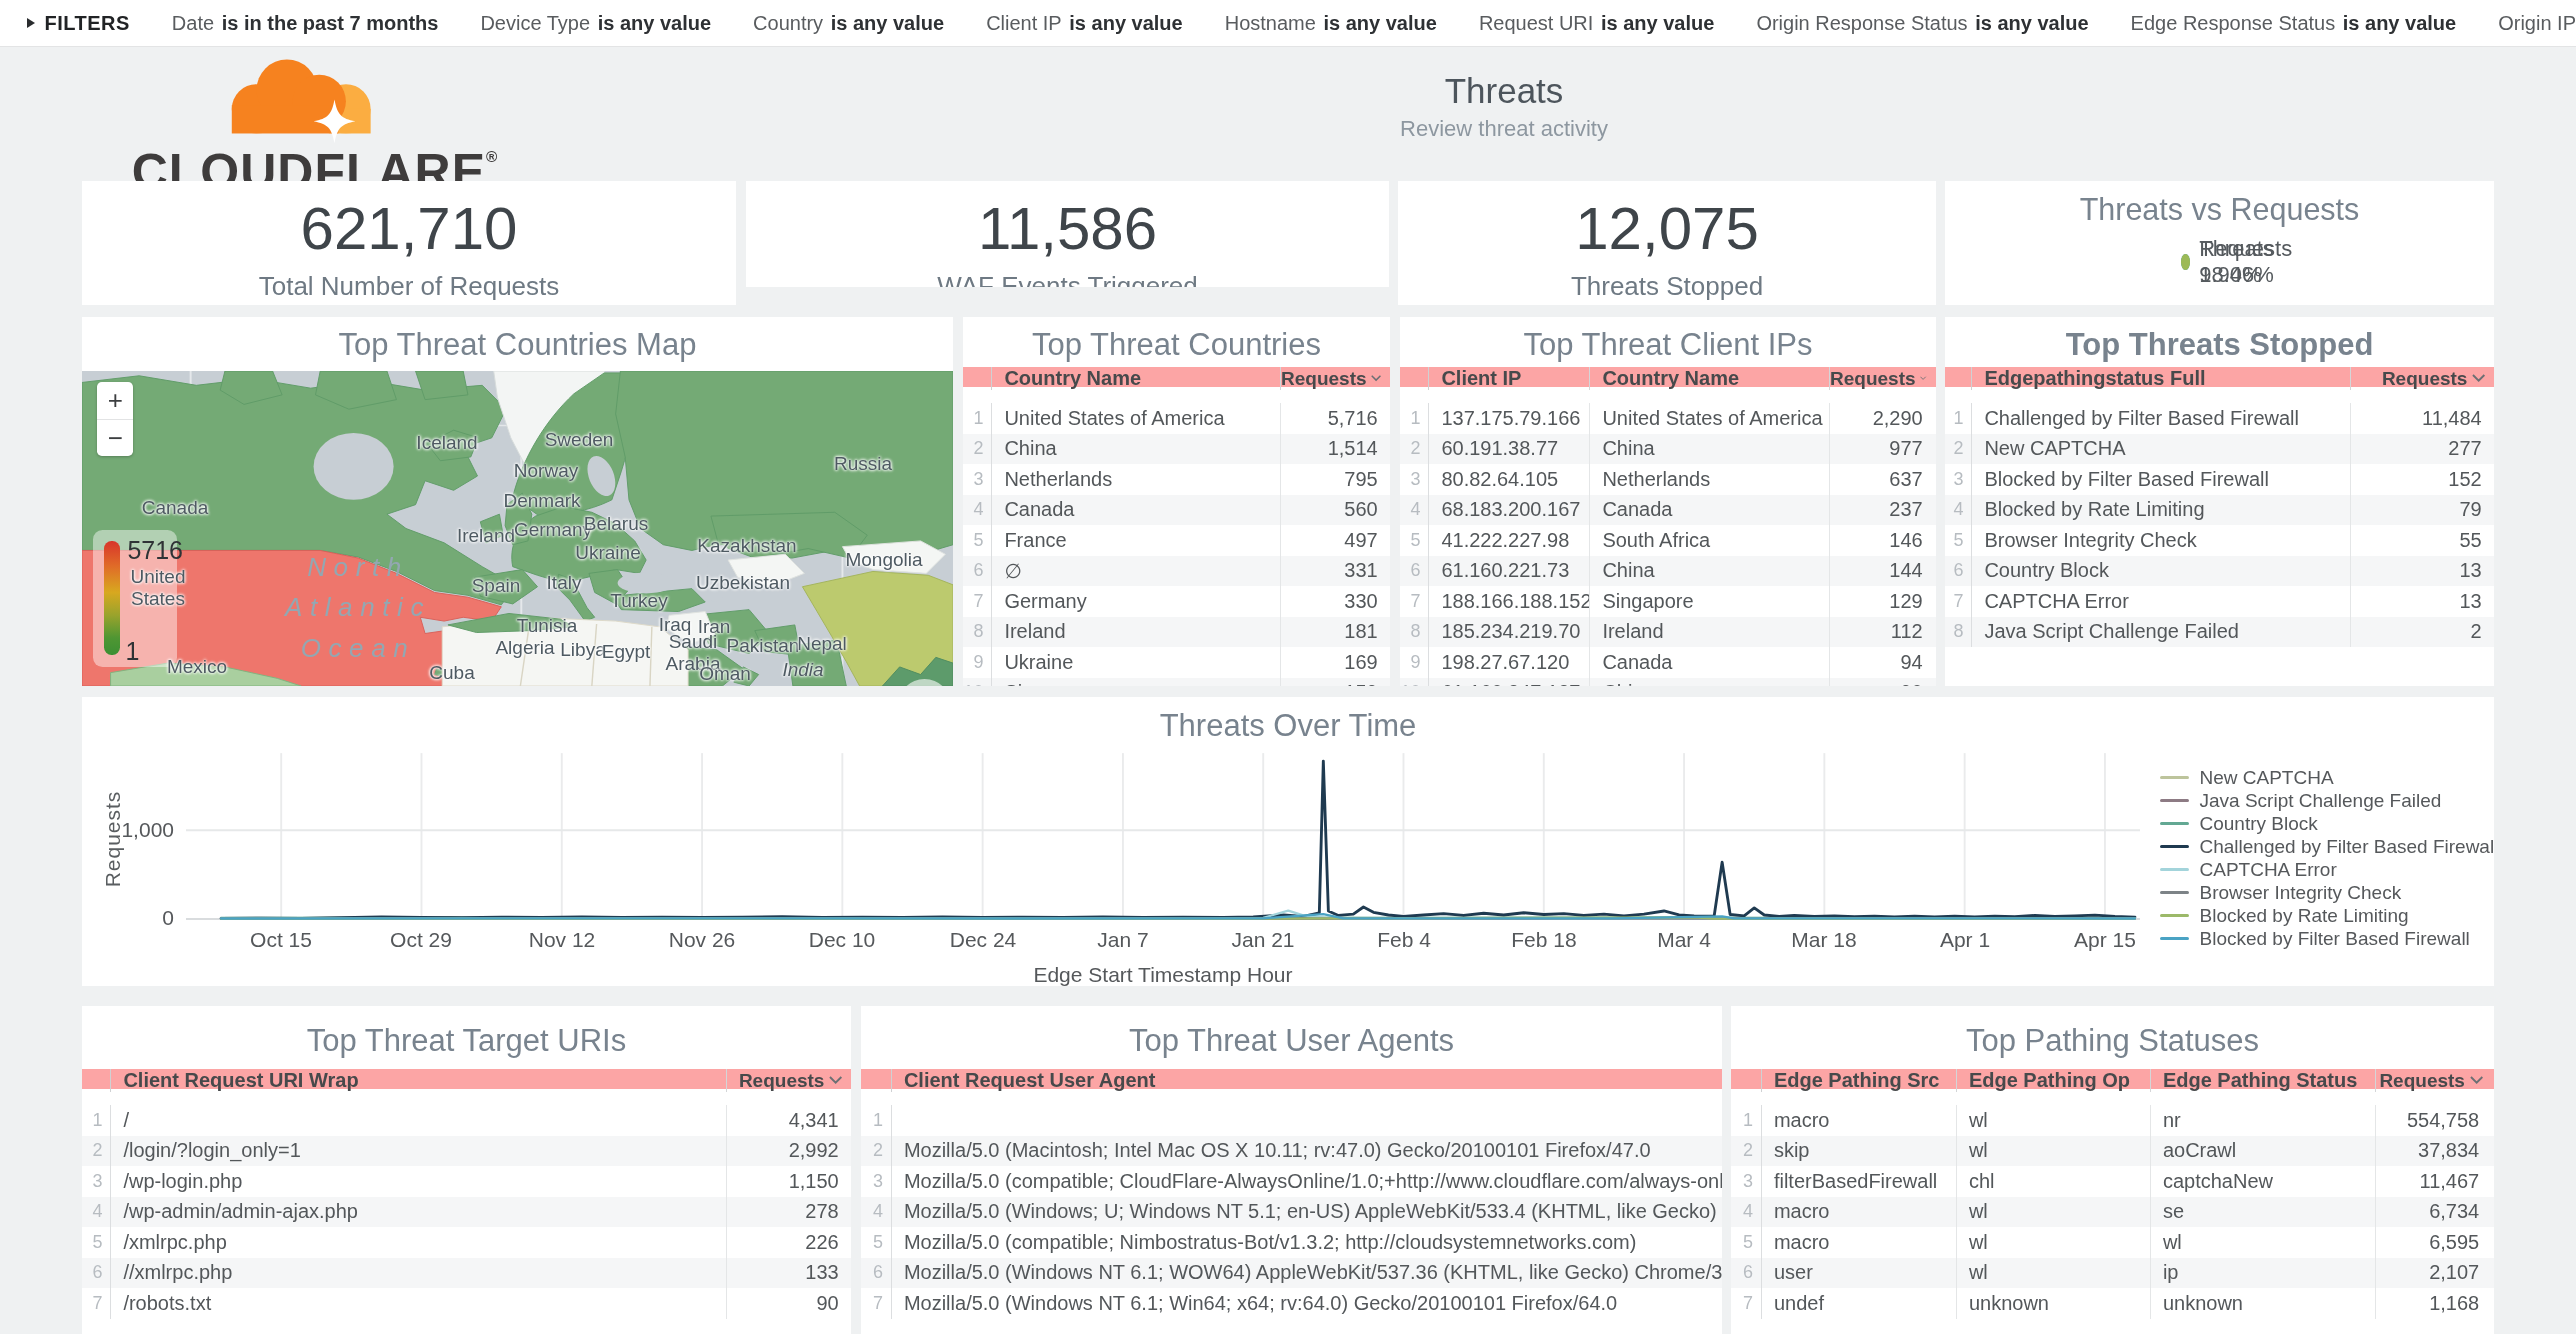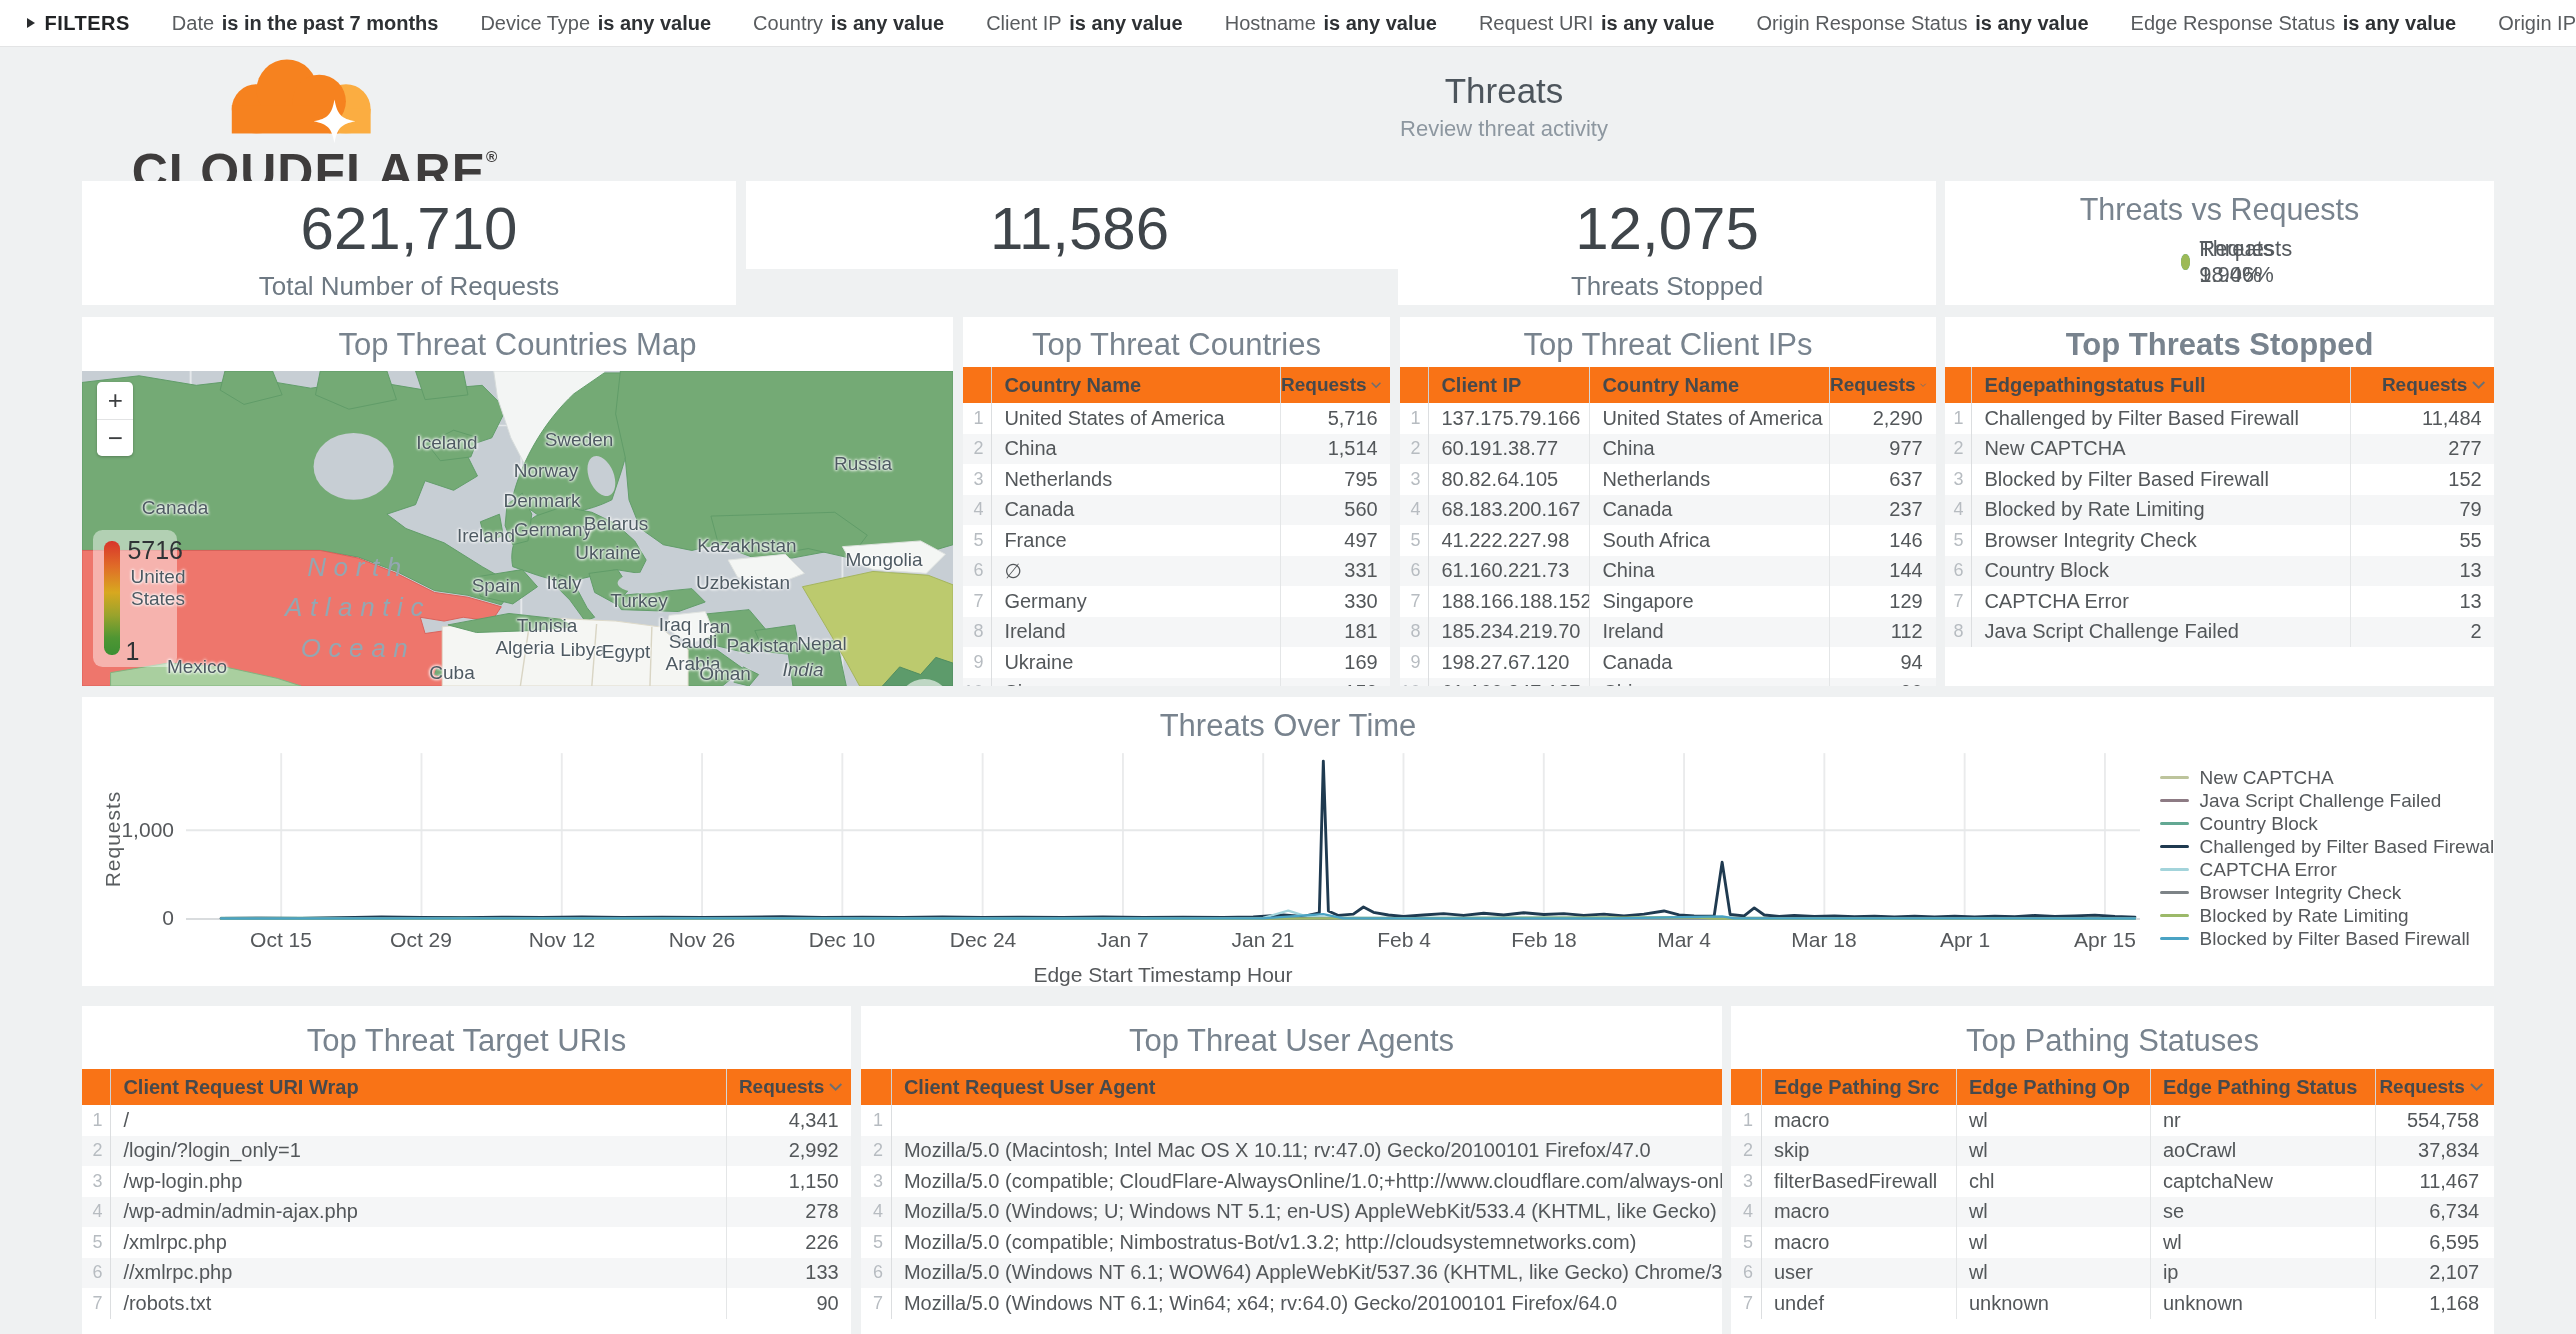--- a/index.html
+++ b/index.html
@@ -22,21 +22,21 @@
   #page-sub{position:absolute;left:1218px;top:116px;width:572px;text-align:center;font-size:22px;color:#8d97a0;}
   
   .panel{position:absolute;background:#fff;overflow:hidden;}
   .ptitle{position:absolute;left:0;width:100%;text-align:center;font-size:31px;color:#78838e;font-weight:400;white-space:nowrap;}
   
   .statv{position:absolute;top:13.3px;left:0;width:100%;text-align:center;font-size:60px;color:#3f454a;}
   .statl{position:absolute;top:90px;left:0;width:100%;text-align:center;font-size:26px;color:#6e7983;}
   .vs-item{position:absolute;display:flex;align-items:center;gap:9.5px;font-size:22px;color:#555a5e;}
   .dot{width:15.3px;height:15.3px;border-radius:50%;}
   
-  .thead{position:absolute;left:0;width:100%;display:grid;height:36px;background:#f97316;
+  .thead{position:absolute;left:0;width:100%;display:grid;height:20px;background:#fca5a5;
     align-items:center;font-size:20px;font-weight:bold;color:#47494b;box-sizing:border-box;}
   .tbody{position:absolute;left:0;width:100%;}
   .trow{display:grid;height:30.5px;align-items:center;font-size:20px;color:#53575a;background:#fff;}
   .trow:nth-child(even){background:#f5f6f7;}
   .c-num{color:#b7bcc1;font-size:18px;height:100%;display:flex;align-items:center;justify-content:flex-end;
     padding-right:7.6px;border-right:1px solid #dcdee0;box-sizing:border-box;}
   .h-num{height:100%;border-right:1px solid #cfd1d3;box-sizing:border-box;}
   .c-txt{padding-left:12.4px;white-space:nowrap;overflow:hidden;}
   .c-col{padding-left:12.4px;white-space:nowrap;overflow:hidden;border-left:1px solid #e4e6e7;height:100%;display:flex;align-items:center;box-sizing:border-box;}
   .h-col{padding-left:12.4px;border-left:1px solid #d4d6d8;height:100%;display:flex;align-items:center;box-sizing:border-box;}
@@ -153,21 +153,21 @@
   </svg>
   <div id="wordmark"><span>CLOUDFLARE</span><sup>®</sup></div>
 </div>
 <div id="page-title">Threats</div>
 <div id="page-sub">Review threat activity</div>
 
 <div class="panel" style="left:82px;top:181px;width:654px;height:124px;">
   <div class="statv">621,710</div>
   <div class="statl">Total Number of Requests</div>
 </div>
-<div class="panel" style="left:746px;top:181px;width:643px;height:88px;padding-left:24px;">
+<div class="panel" style="left:746px;top:181px;width:643px;height:106px;">
   <div class="statv">11,586</div>
   <div class="statl">WAF Events Triggered</div>
 </div>
 <div class="panel" style="left:1398px;top:181px;width:538px;height:124px;">
   <div class="statv">12,075</div>
   <div class="statl">Threats Stopped</div>
 </div>
 <div class="panel" style="left:1945px;top:181px;width:549px;height:124px;">
   <div class="ptitle" style="top:11.4px;font-size:30.5px;">Threats vs Requests</div>
   <div style="position:absolute;left:236px;top:55px;display:flex;flex-direction:column;gap:6.7px;">

